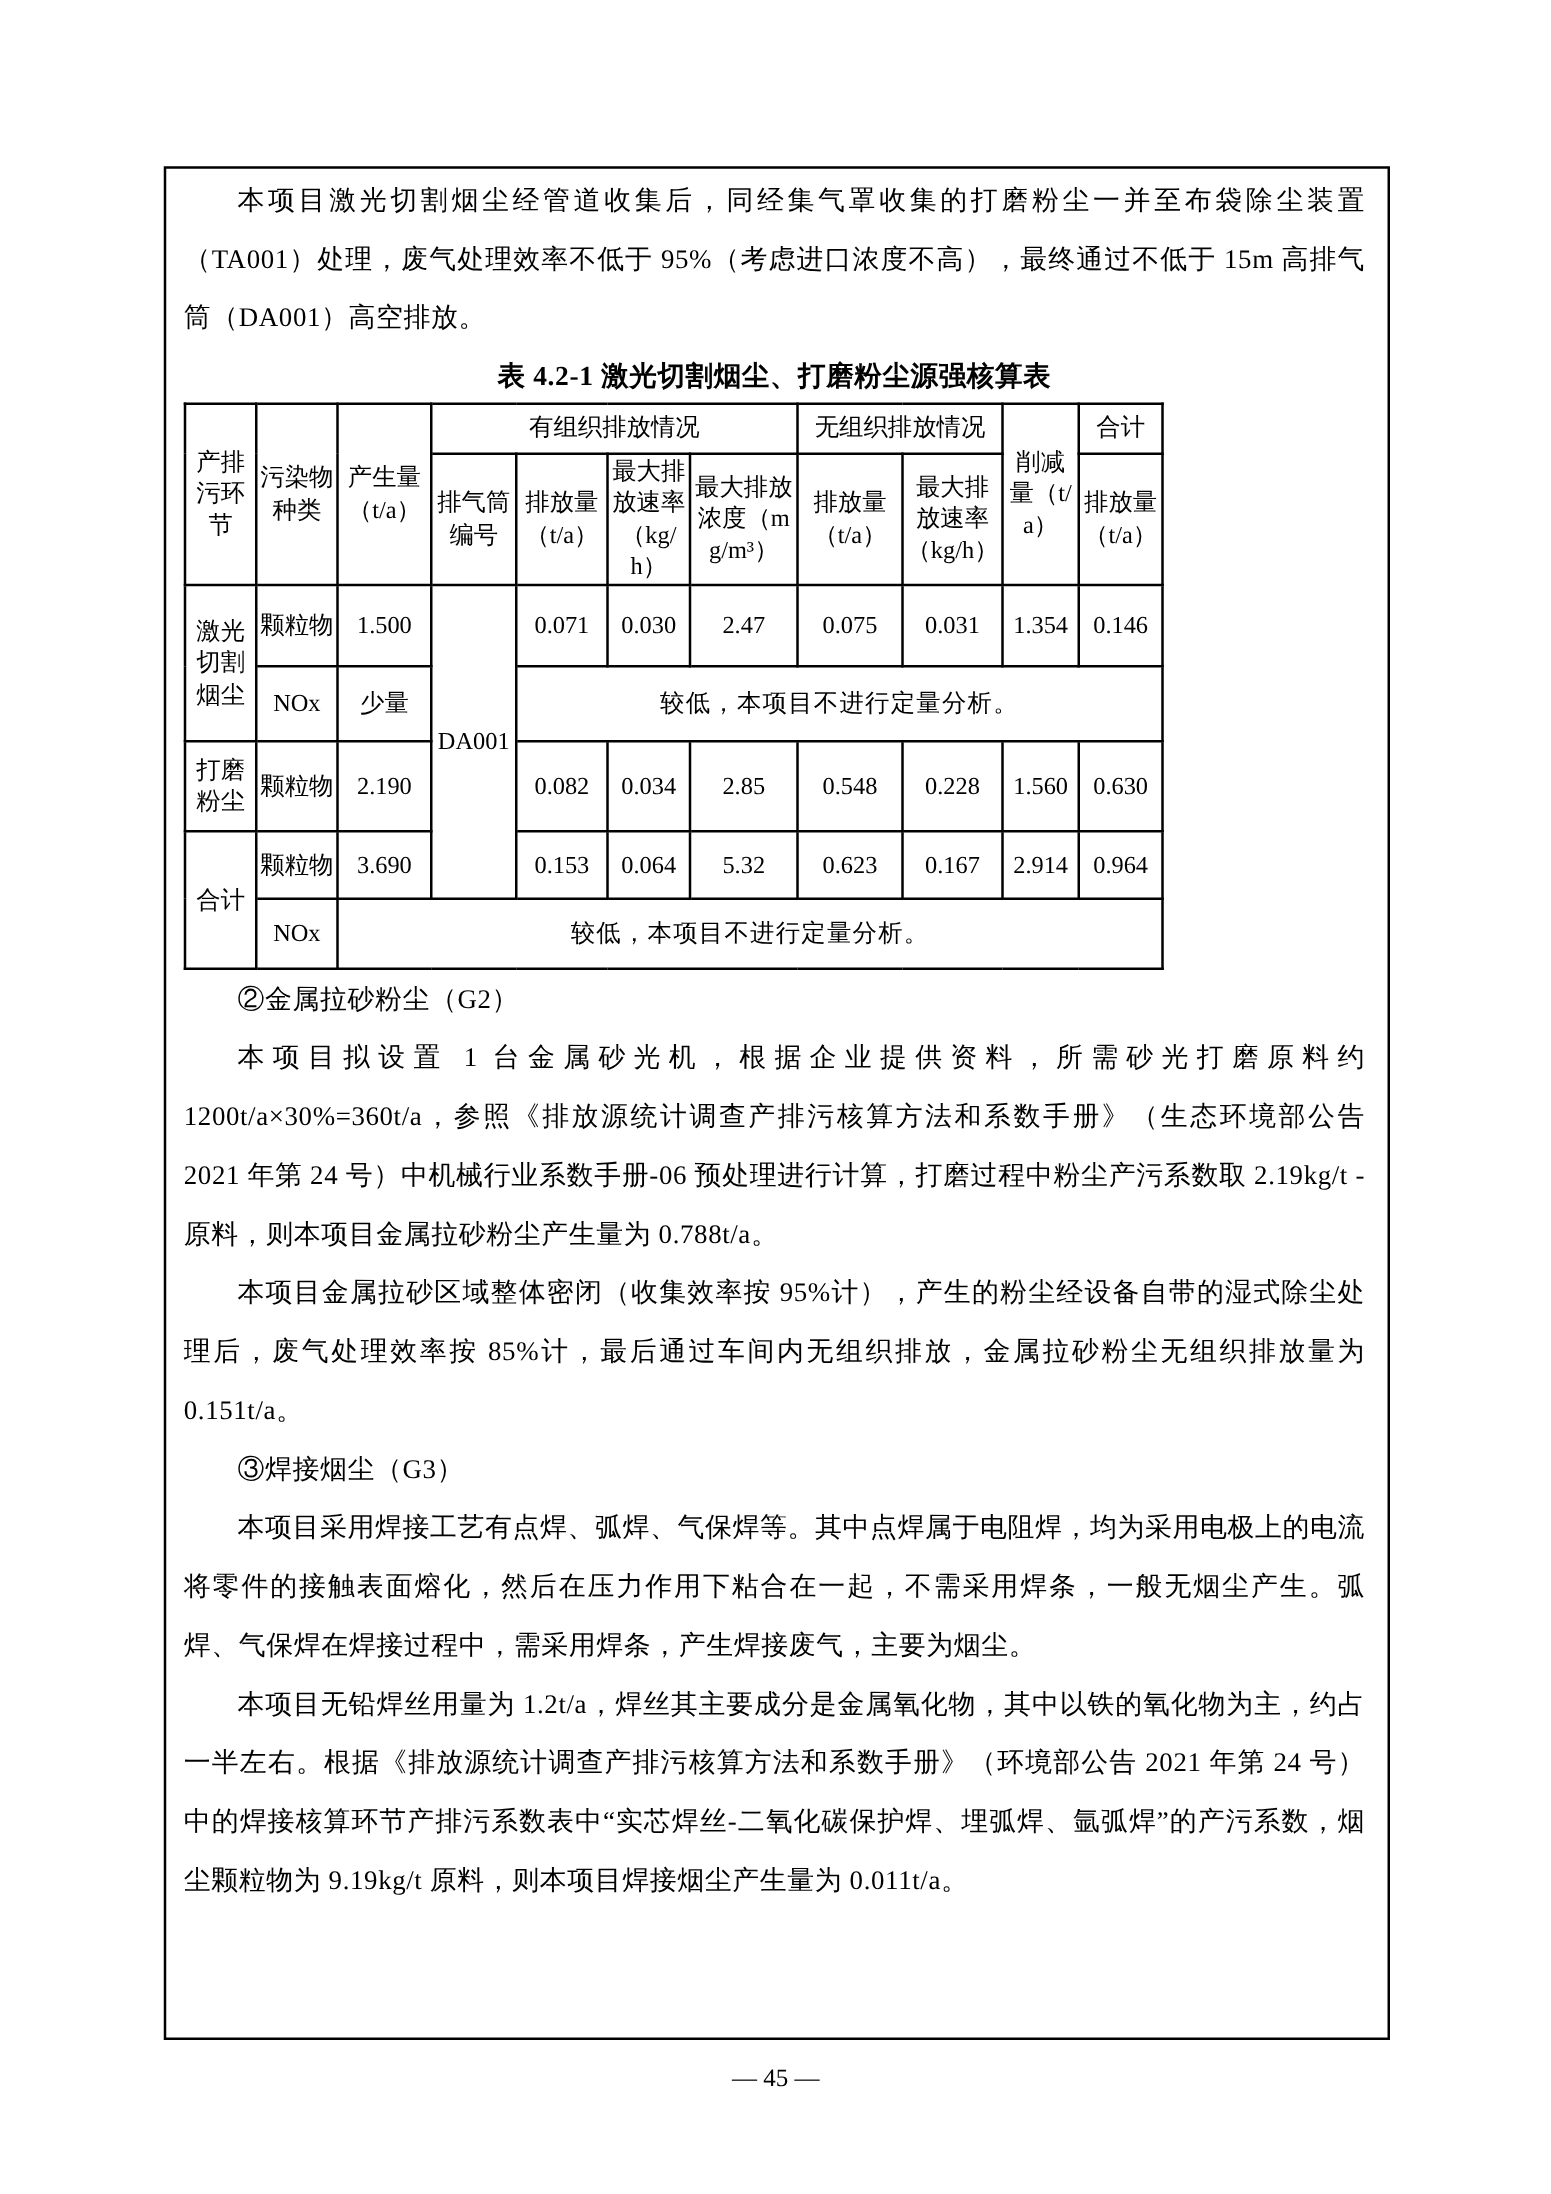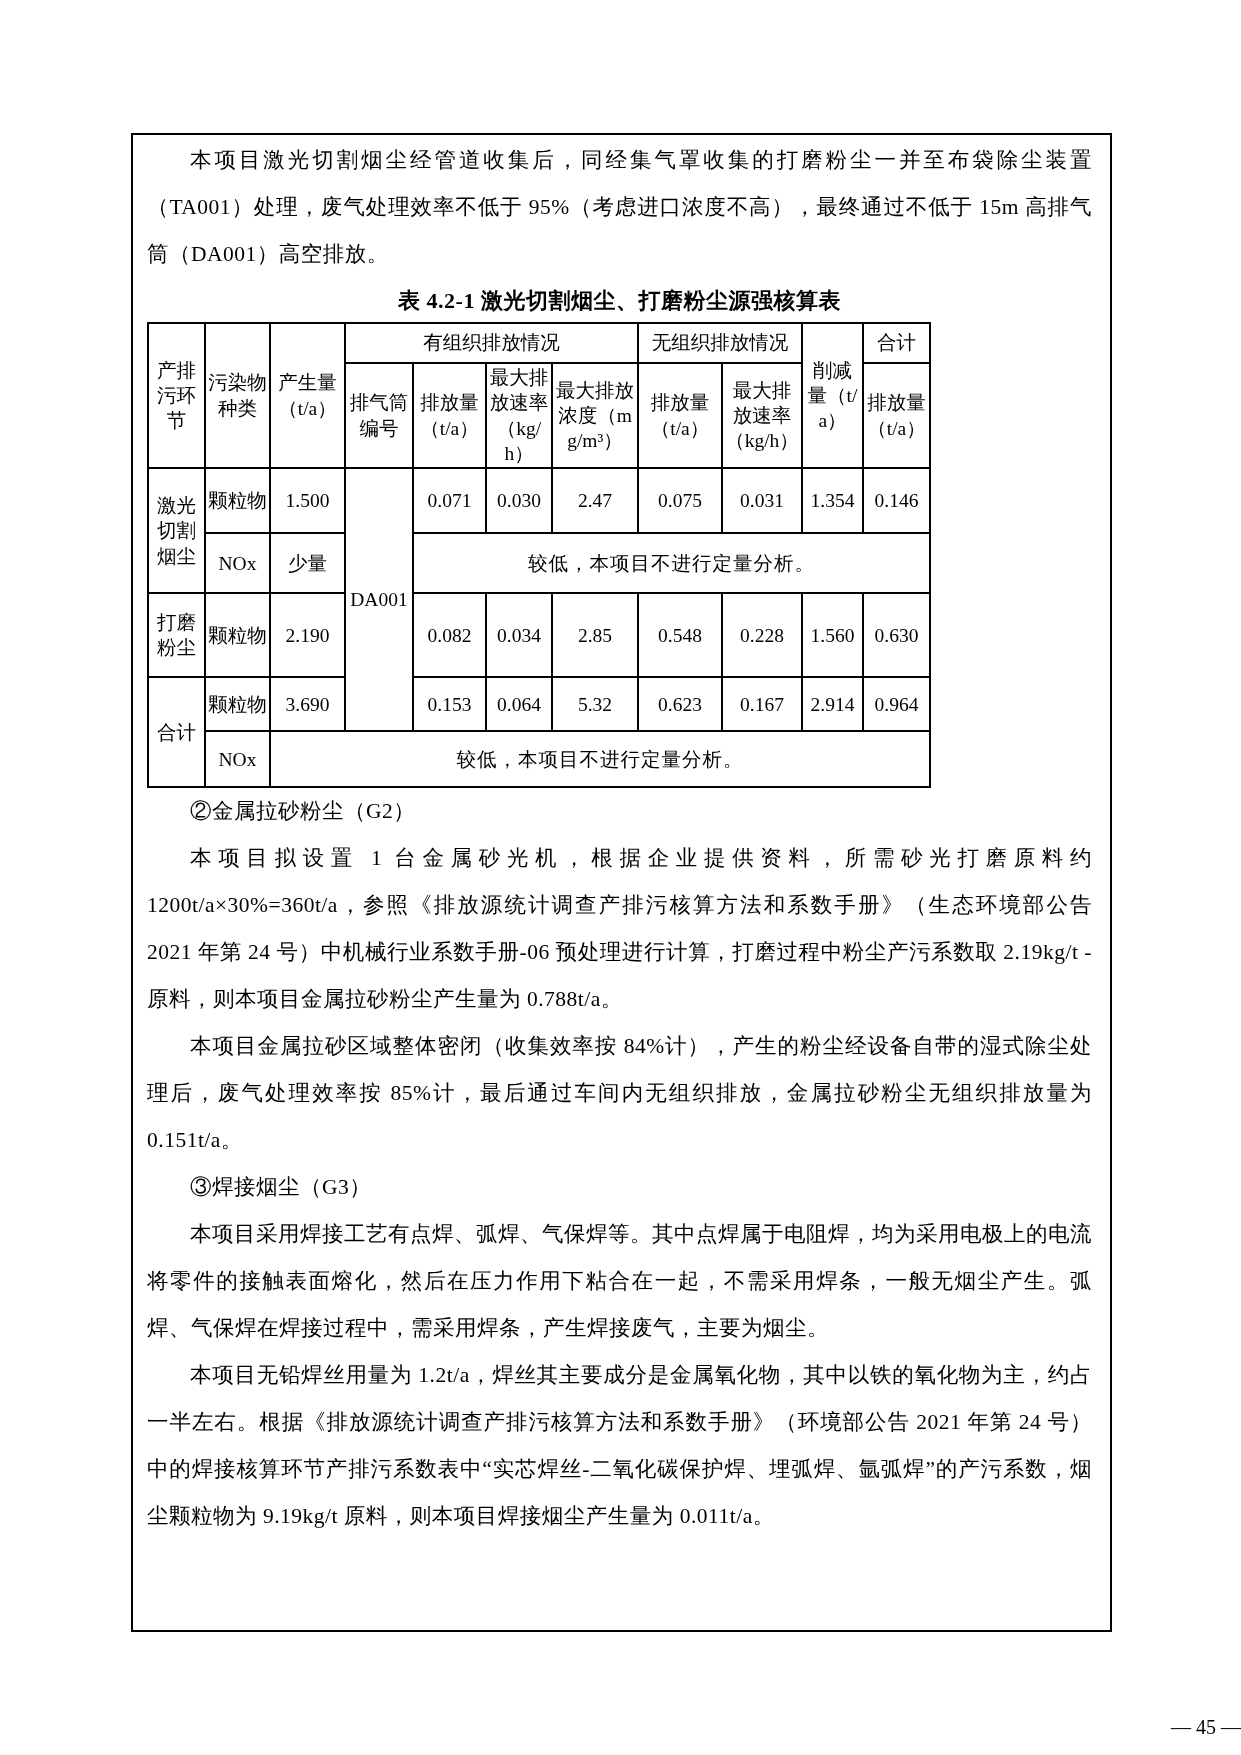--- a/index.html
+++ b/index.html
@@ -34,27 +34,27 @@
     font-size:19.5px;
   }
   table.src-table td{
     border:2px solid #000;text-align:center;vertical-align:middle;
     padding:1px 2px;line-height:1.3;word-break:break-all;
   }
   tr.hr1{height:40px;}
   tr.hr2{height:70px;}
   tr.r-laser-pm{height:65px;}
   tr.r-laser-nox{height:60px;}
-  tr.r-grind{height:84px;}
+  tr.r-grind{height:72px;}
   tr.r-total-pm{height:54px;}
   tr.r-total-nox{height:56px;}
   .note-cell{letter-spacing:1px;}
   .footer{
-    position:absolute;left:0;top:1716px;width:100%;
-    text-align:right;font-size:20px;
+    position:absolute;left:0;top:1652px;width:100%;
+    text-align:center;font-size:20px;
   }
 </style>
 </head>
 <body>
 
 <div class="doc-frame">
   <div class="content-cell">
 
     <p class="para">本项目激光切割烟尘经管道收集后，同经集气罩收集的打磨粉尘一并至布袋除尘装置（TA001）处理，废气处理效率不低于 95%（考虑进口浓度不高），最终通过不低于 15m 高排气筒（DA001）高空排放。</p>
 
@@ -140,21 +140,21 @@
         </tr>
         <tr class="r-total-nox">
           <td>NOx</td>
           <td colspan="9" class="note-cell">较低，本项目不进行定量分析。</td>
         </tr>
       </tbody>
     </table>
 
     <p class="para">②金属拉砂粉尘（G2）</p>
     <p class="para">本项目拟设置 1 台金属砂光机，根据企业提供资料，所需砂光打磨原料约 1200t/a×30%=360t/a，参照《排放源统计调查产排污核算方法和系数手册》（生态环境部公告 2021 年第 24 号）中机械行业系数手册-06 预处理进行计算，打磨过程中粉尘产污系数取 2.19kg/t -原料，则本项目金属拉砂粉尘产生量为 0.788t/a。</p>
-    <p class="para">本项目金属拉砂区域整体密闭（收集效率按 84%计），产生的粉尘经设备自带的湿式除尘处理后，废气处理效率按 85%计，最后通过车间内无组织排放，金属拉砂粉尘无组织排放量为 0.151t/a。</p>
+    <p class="para">本项目金属拉砂区域整体密闭（收集效率按 95%计），产生的粉尘经设备自带的湿式除尘处理后，废气处理效率按 85%计，最后通过车间内无组织排放，金属拉砂粉尘无组织排放量为 0.151t/a。</p>
     <p class="para">③焊接烟尘（G3）</p>
     <p class="para">本项目采用焊接工艺有点焊、弧焊、气保焊等。其中点焊属于电阻焊，均为采用电极上的电流将零件的接触表面熔化，然后在压力作用下粘合在一起，不需采用焊条，一般无烟尘产生。弧焊、气保焊在焊接过程中，需采用焊条，产生焊接废气，主要为烟尘。</p>
     <p class="para">本项目无铅焊丝用量为 1.2t/a，焊丝其主要成分是金属氧化物，其中以铁的氧化物为主，约占一半左右。根据《排放源统计调查产排污核算方法和系数手册》（环境部公告 2021 年第 24 号）中的焊接核算环节产排污系数表中“实芯焊丝-二氧化碳保护焊、埋弧焊、氩弧焊”的产污系数，烟尘颗粒物为 9.19kg/t 原料，则本项目焊接烟尘产生量为 0.011t/a。</p>
 
   </div>
 </div>
 
 <div class="footer">— 45 —</div>
 
 </body></html>

